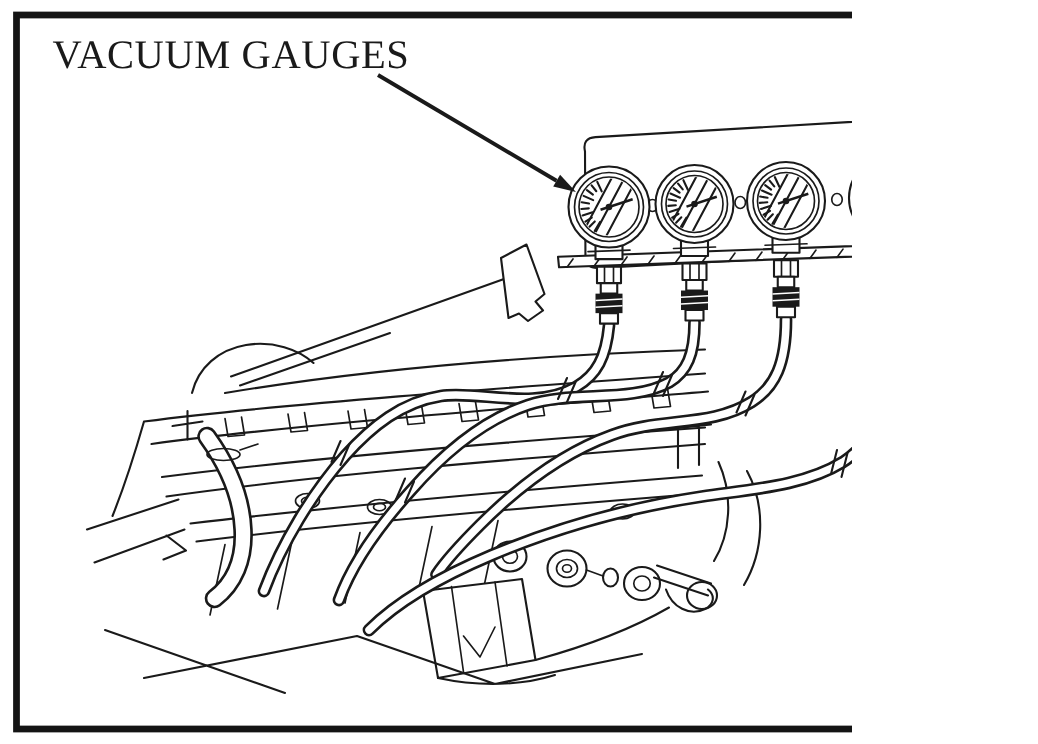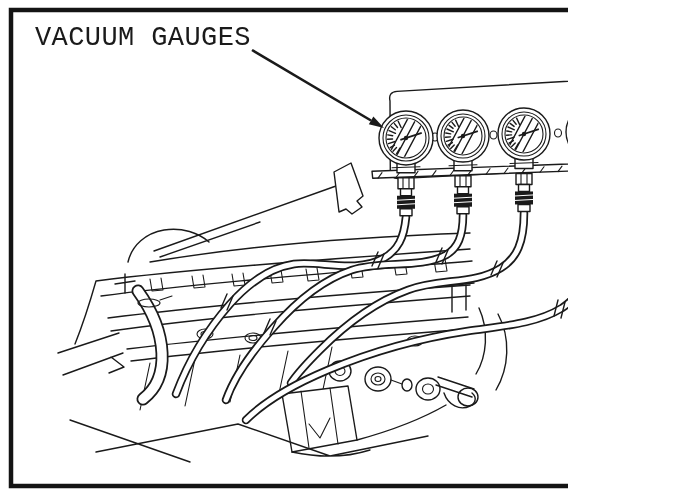--- a/index.html
+++ b/index.html
@@ -1,18 +1,18 @@
 <!DOCTYPE html>
 <html style="--ink: #1a1a1a; --paper: #ffffff; --frame: #141414;"><head>
 <meta charset="utf-8">
 <style>
   :root{ --ink:#1a1a1a; --paper:#ffffff; --frame:#141414; }
   html,body{margin:0;padding:0;background:var(--paper);}
   .stage{position:relative;width:568px;height:496px;background:var(--paper);
-         font-family:Liberation Mono, monospace;overflow:hidden;}
+         font-family:Liberation Serif, serif;overflow:hidden;}
   svg{display:block}
   .ln{fill:none;stroke:var(--ink);stroke-width:1.4;stroke-linecap:round;stroke-linejoin:round;}
   .thin{stroke-width:1.1;}
   .fillw{fill:var(--paper);}
   .case{fill:none;stroke:var(--ink);stroke-linecap:round;}
   .core{fill:none;stroke:var(--paper);stroke-linecap:round;}
   .fill-ink{fill:var(--ink);stroke:none;}
   .label{font-size:27px;letter-spacing:.4px;fill:var(--ink);font-weight:400;}
 </style>
 </head>

